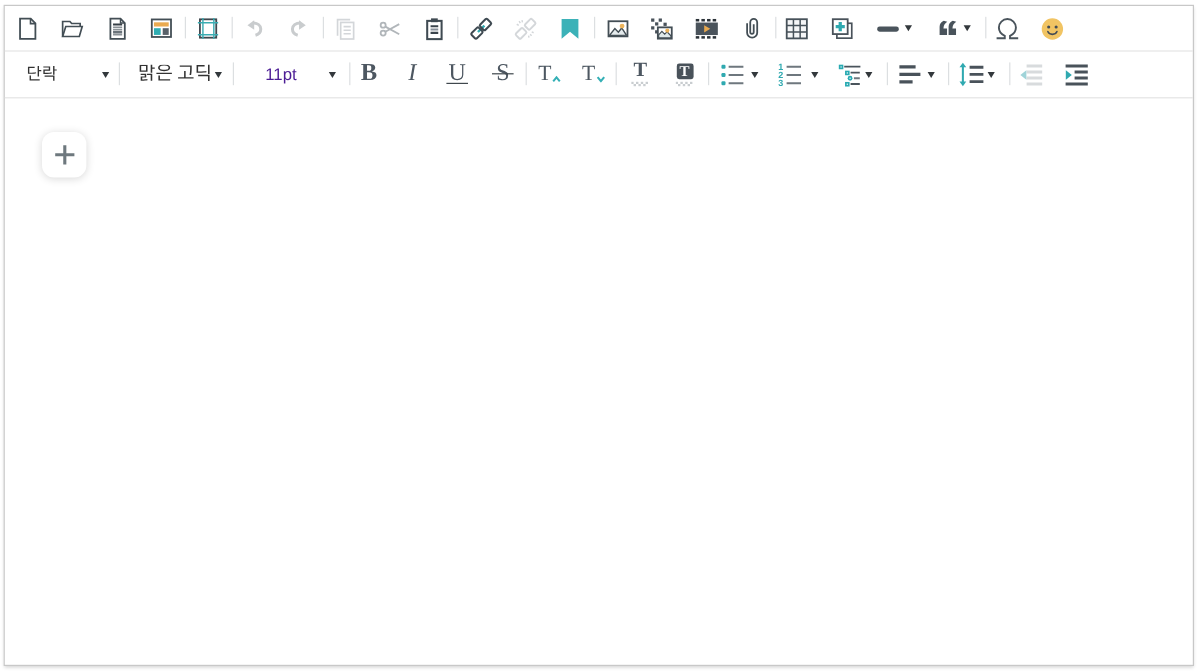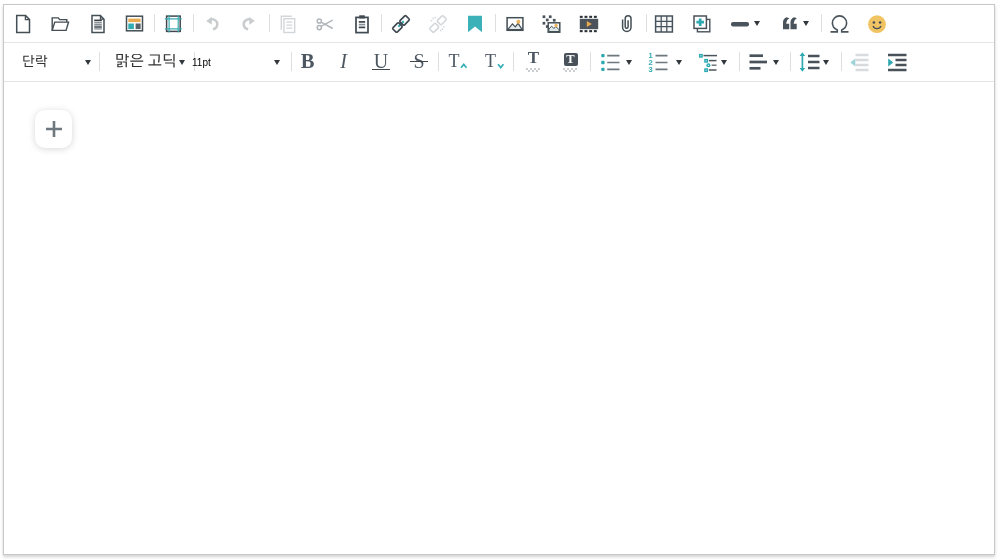--- a/index.html
+++ b/index.html
@@ -220,21 +220,21 @@
 <div class="lbl" style="left:110.5px">
         <svg width="61.7" height="16" viewBox="0 0 61.7 16" fill="#333">
           <path transform="translate(0.00,12.17) scale(0.01580,-0.01580)" d="M142 -1H196Q250 -1 292 0Q333 1 367 2Q401 4 432 8Q463 12 494 19L503 -44Q470 -51 438 -56Q406 -60 372 -62Q337 -64 294 -65Q252 -66 196 -66H142ZM140 302H435V94H223V-41H142V153H355V238H140ZM474 302H752V-70H670V235H474ZM669 827H752V348H669ZM715 626H885V557H715ZM87 774H503V403H87ZM422 708H168V470H422Z"></path>
           <path transform="translate(14.54,12.17) scale(0.01580,-0.01580)" d="M50 351H867V284H50ZM155 10H776V-58H155ZM155 204H238V-10H155ZM458 796Q555 796 626 774Q698 753 737 713Q776 672 776 616Q776 560 737 519Q698 478 626 457Q555 435 458 435Q361 435 290 457Q218 478 179 519Q140 560 140 616Q140 672 179 713Q218 753 290 774Q361 796 458 796ZM458 729Q388 729 335 715Q283 702 254 677Q225 651 225 616Q225 581 254 555Q283 530 335 516Q388 503 458 503Q530 503 582 516Q634 530 663 555Q691 581 691 616Q691 651 663 677Q634 702 582 715Q530 729 458 729Z"></path>
           <path transform="translate(32.61,12.17) scale(0.01580,-0.01580)" d="M137 736H719V668H137ZM50 118H867V49H50ZM368 441H450V83H368ZM687 736H770V647Q770 591 769 529Q767 467 761 393Q754 319 737 228L653 238Q679 368 683 467Q687 565 687 647Z"></path>
           <path transform="translate(47.15,12.17) scale(0.01580,-0.01580)" d="M105 416H179Q279 416 354 418Q429 421 492 427Q555 434 619 446L628 379Q562 367 497 359Q433 352 357 350Q281 347 179 347H105ZM105 754H530V686H187V381H105ZM187 239H791V-78H708V171H187ZM708 826H791V289H708Z"></path>
         </svg>
       </div>
 <div class="car" style="position:absolute;left:174.5px;top:16.5px"></div>
 <div class="sep s2" style="left:189.5px"></div>
-<div class="lbl" style="left:188px;font-size:10px;color:#000000">11pt</div>
+<div class="lbl" style="left:217px;font-size:14px;color:#4c1d95">11pt</div>
 <div class="car" style="position:absolute;left:270px;top:16.5px"></div>
 <div class="sep s2" style="left:287px"></div>
 <div class="b" style="left:285px">
         <span class="serif" style="font-weight:bold;font-size:20.5px">B</span>
       </div>
 <div class="b" style="left:321px">
         <span class="serif" style="font-style:italic;font-size:20px">I</span>
       </div>
 <div class="b" style="left:358.5px">
         <span class="serif" style="font-size:20px">U</span>

